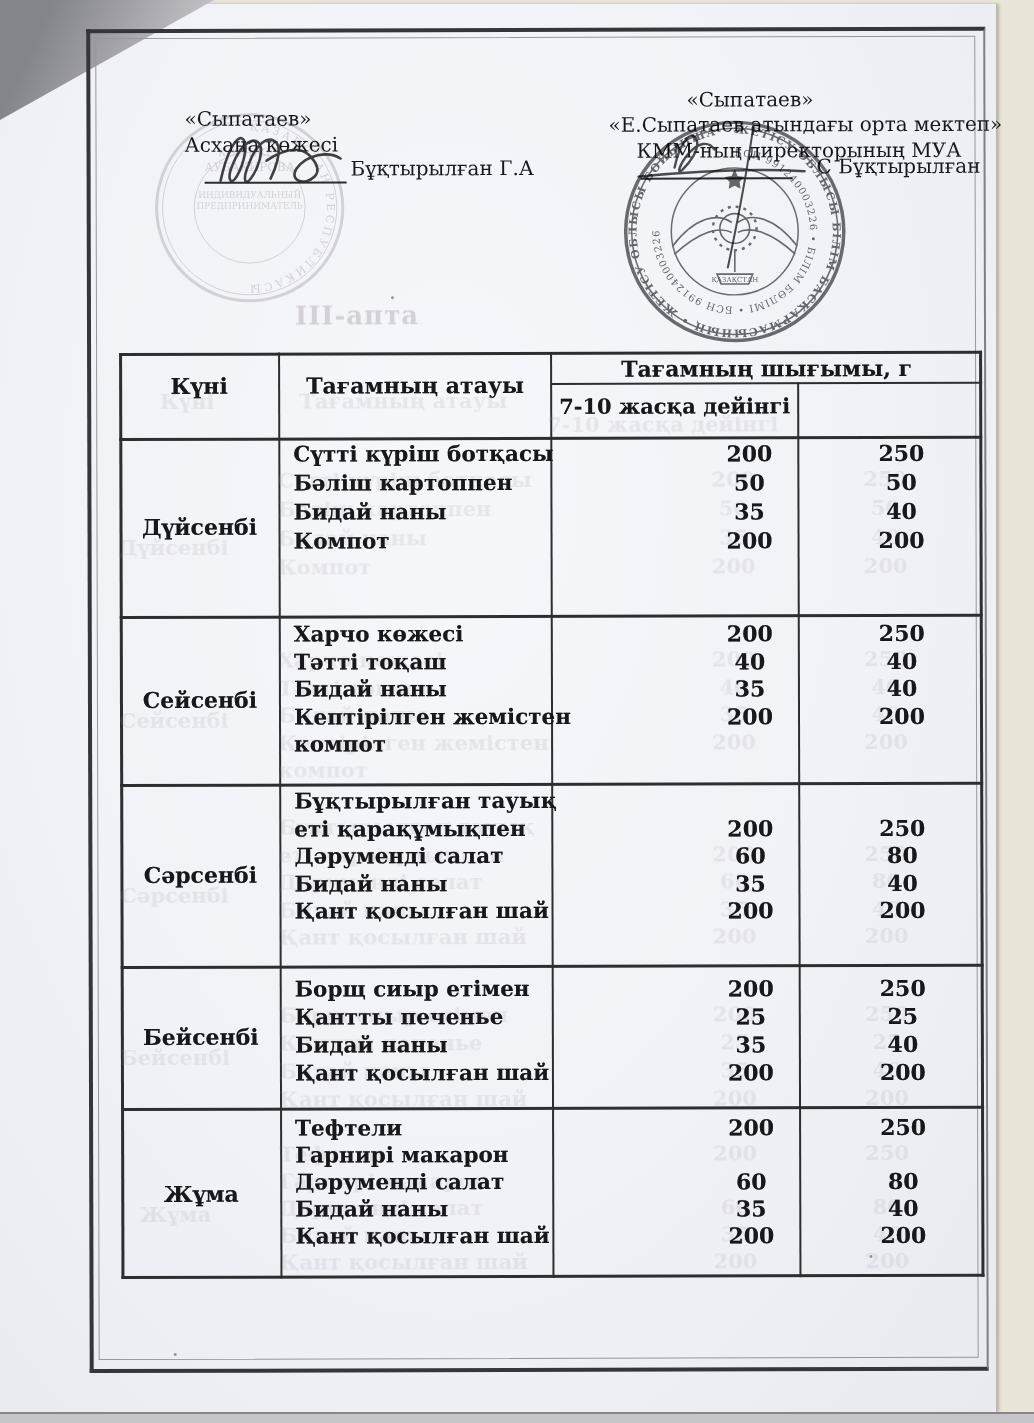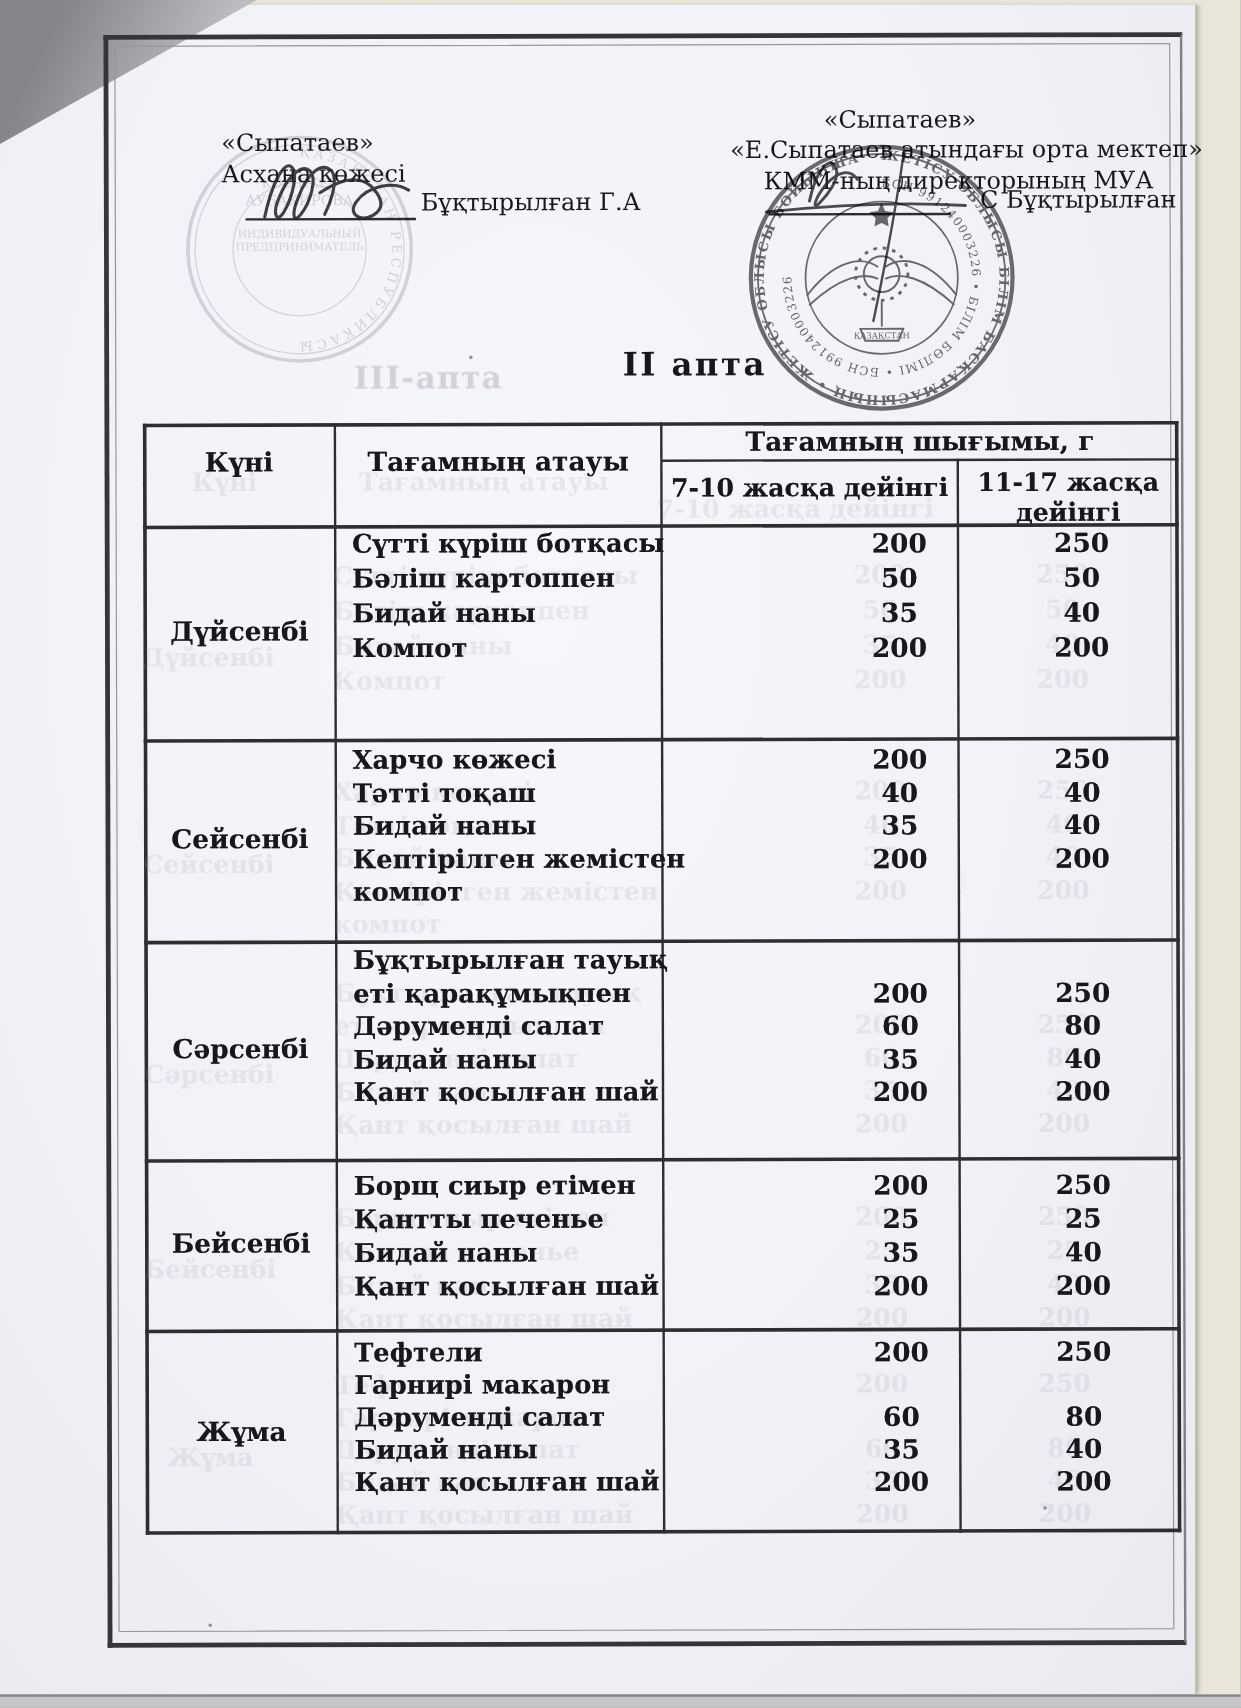--- a/index.html
+++ b/index.html
@@ -119,28 +119,26 @@
         <path d="M54,138 C80,114 100,110 112,116"></path>
         <path d="M178,130 C155,100 132,96 118,106"></path>
         <path d="M176,138 C150,114 130,110 118,116"></path>
         <path d="M115,134 L115,156"></path>
         <path d="M97,158 h36 l-4,10 h-28 z"></path>
       </g>
       <path d="M115,52 l3,7 7,1 -5,5 1,7 -6,-3 -6,3 1,-7 -5,-5 7,-1 z" fill="#46464c"></path>
       <text x="115" y="166" font-size="7" text-anchor="middle" fill="#3e3e44" font-family="DejaVu Serif,serif">ҚАЗАҚСТАН</text>
     </svg>
 
-    <div class="title">II апта</div>
 
     <div class="tbl">
       <div class="hc" style="left:0;top:20px;width:160px;">Күні</div>
       <div class="hc" style="left:160px;top:20px;width:272px;">Тағамның атауы</div>
       <div class="hc" style="left:432px;top:4px;width:431px;">Тағамның шығымы, г</div>
       <div class="hc" style="left:432px;top:42px;width:247px;font-size:21px;">7-10 жасқа дейінгі</div>
-      <div class="hc" style="left:679px;top:38px;width:184px;font-size:21px;white-space:normal;line-height:25px;">11-17 жасқа дейінгі</div>
     <div class="ln" style="left: 0px; top: 0px; width: 863px; height: 3px; background: rgb(46, 46, 49);"></div>
         <div class="ln" style="left: 0px; top: 923px; width: 863px; height: 3px; background: rgb(46, 46, 49);"></div>
         <div class="ln" style="left: 0px; top: 0px; width: 3px; height: 926px; background: rgb(46, 46, 49);"></div>
         <div class="ln" style="left: 860px; top: 0px; width: 3px; height: 926px; background: rgb(46, 46, 49);"></div>
         <div class="ln" style="left: 159px; top: 0px; width: 2px; height: 926px; background: rgb(46, 46, 49);"></div>
         <div class="ln" style="left: 431px; top: 0px; width: 2px; height: 926px; background: rgb(46, 46, 49);"></div>
         <div class="ln" style="left: 678px; top: 31px; width: 2px; height: 895px; background: rgb(46, 46, 49);"></div>
         <div class="ln" style="left: 432px; top: 31px; width: 431px; height: 2px; background: rgb(46, 46, 49);"></div>
         <div class="ln" style="left: 0px; top: 85px; width: 863px; height: 2.5px; background: rgb(46, 46, 49);"></div>
         <div class="ln" style="left: 0px; top: 263px; width: 863px; height: 2.5px; background: rgb(46, 46, 49);"></div>

